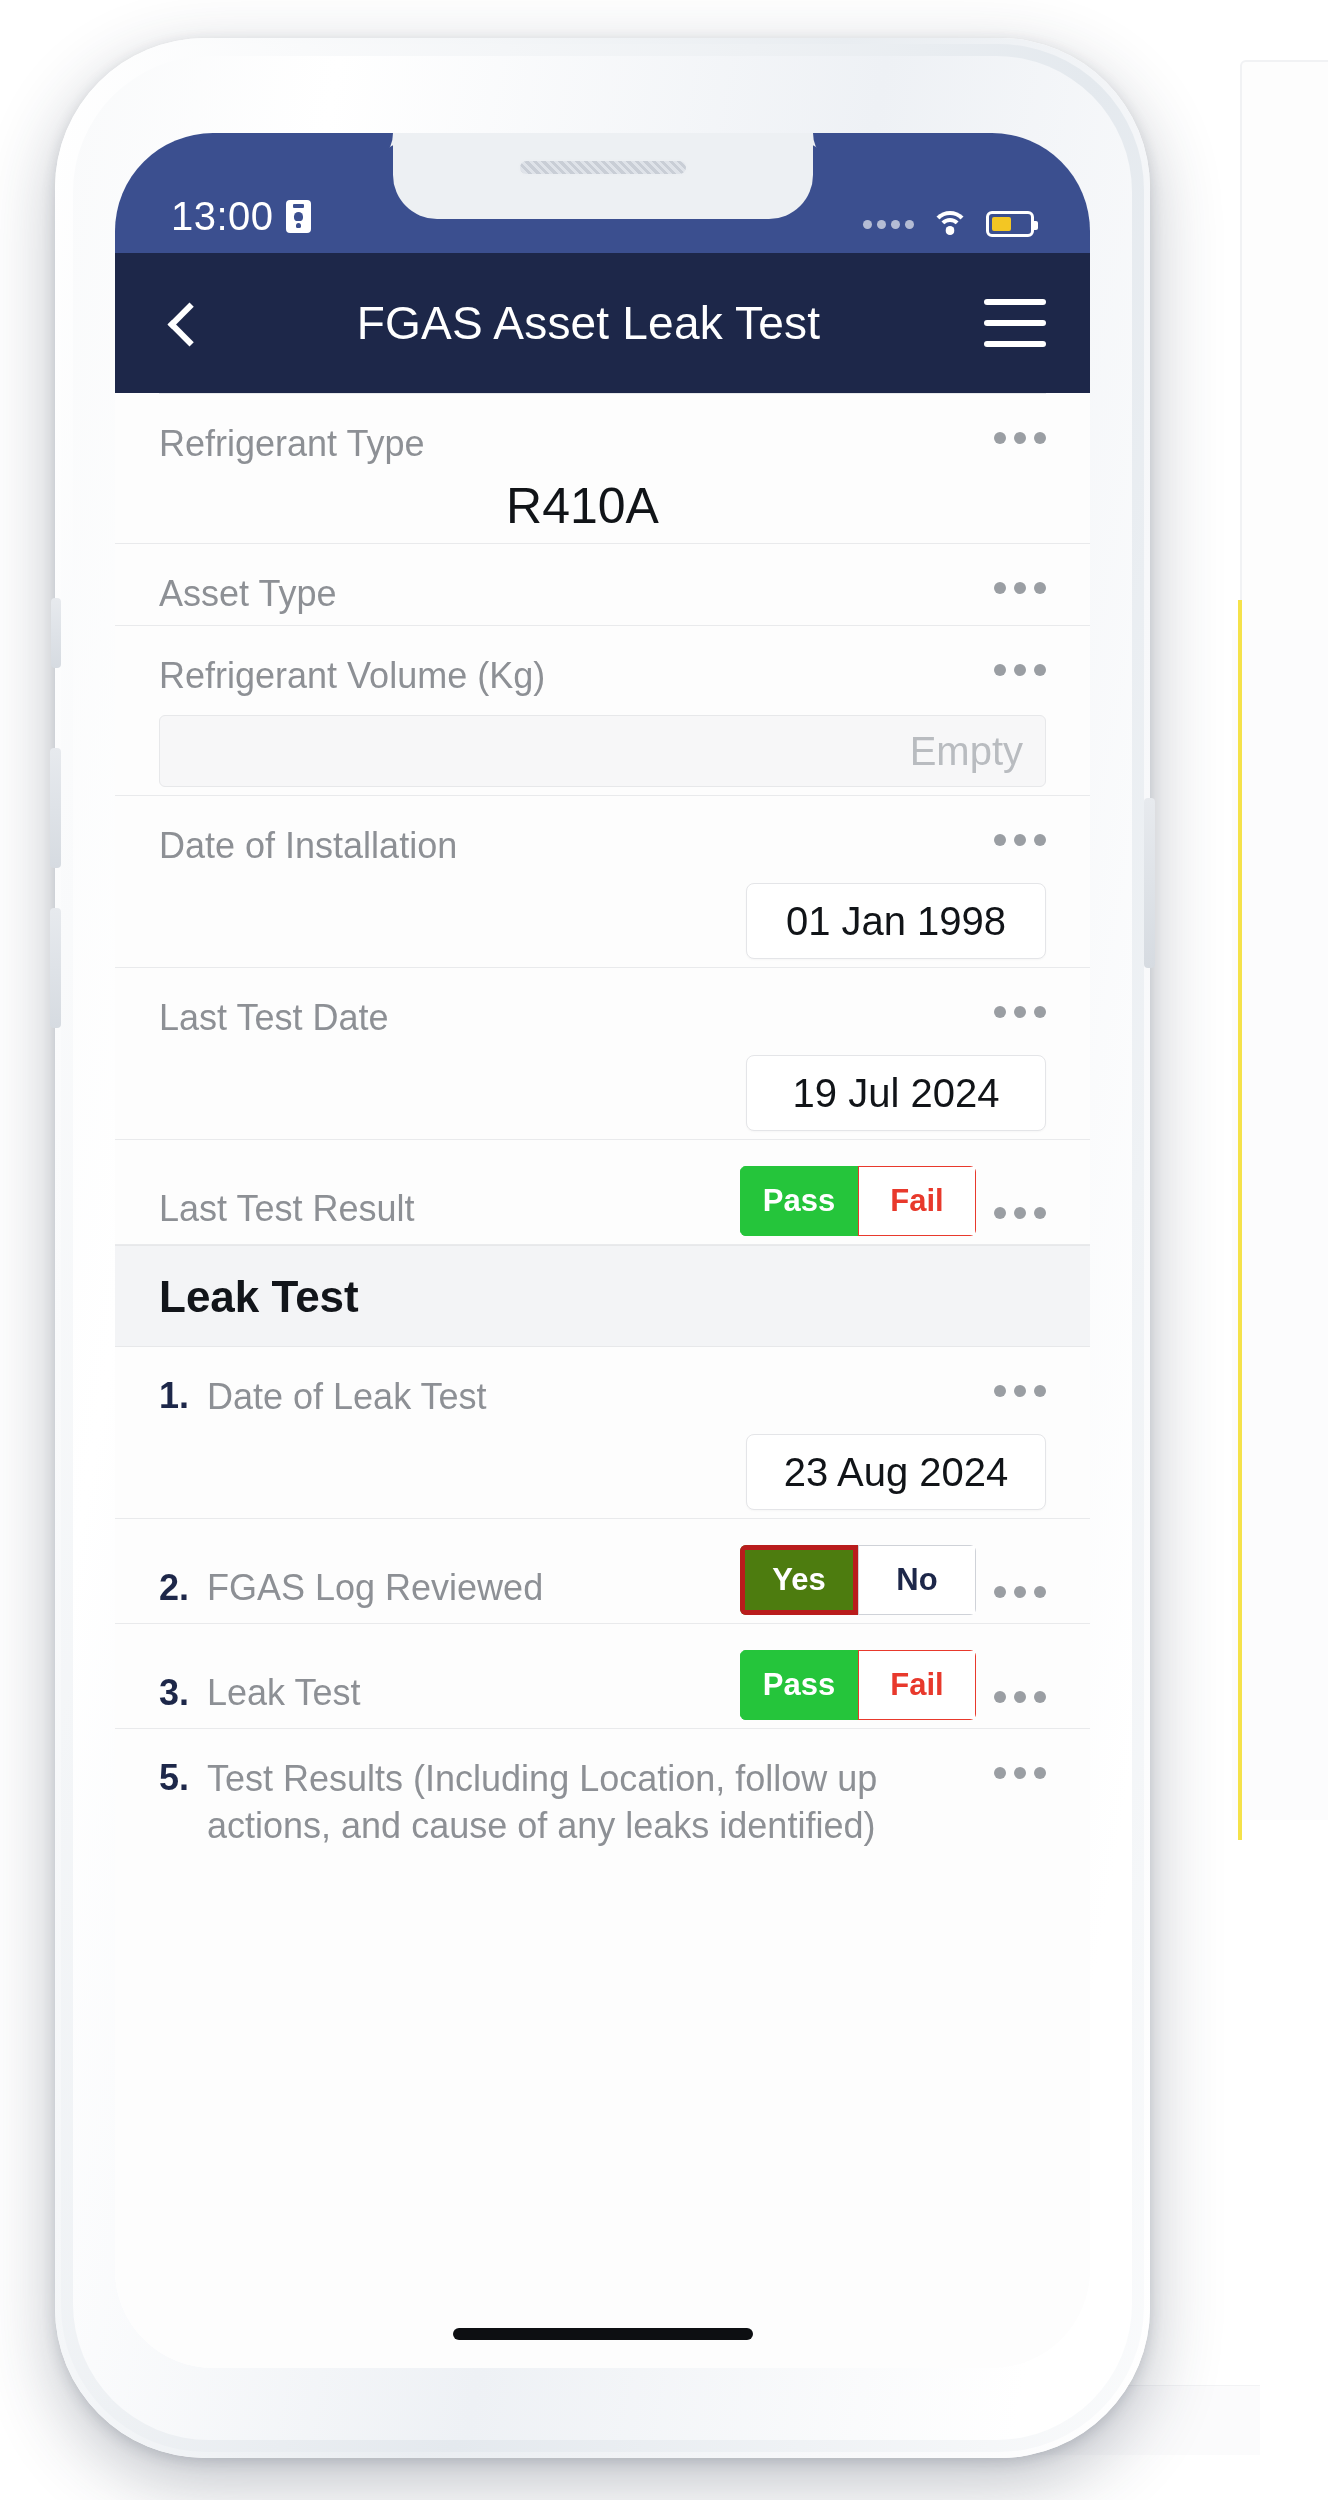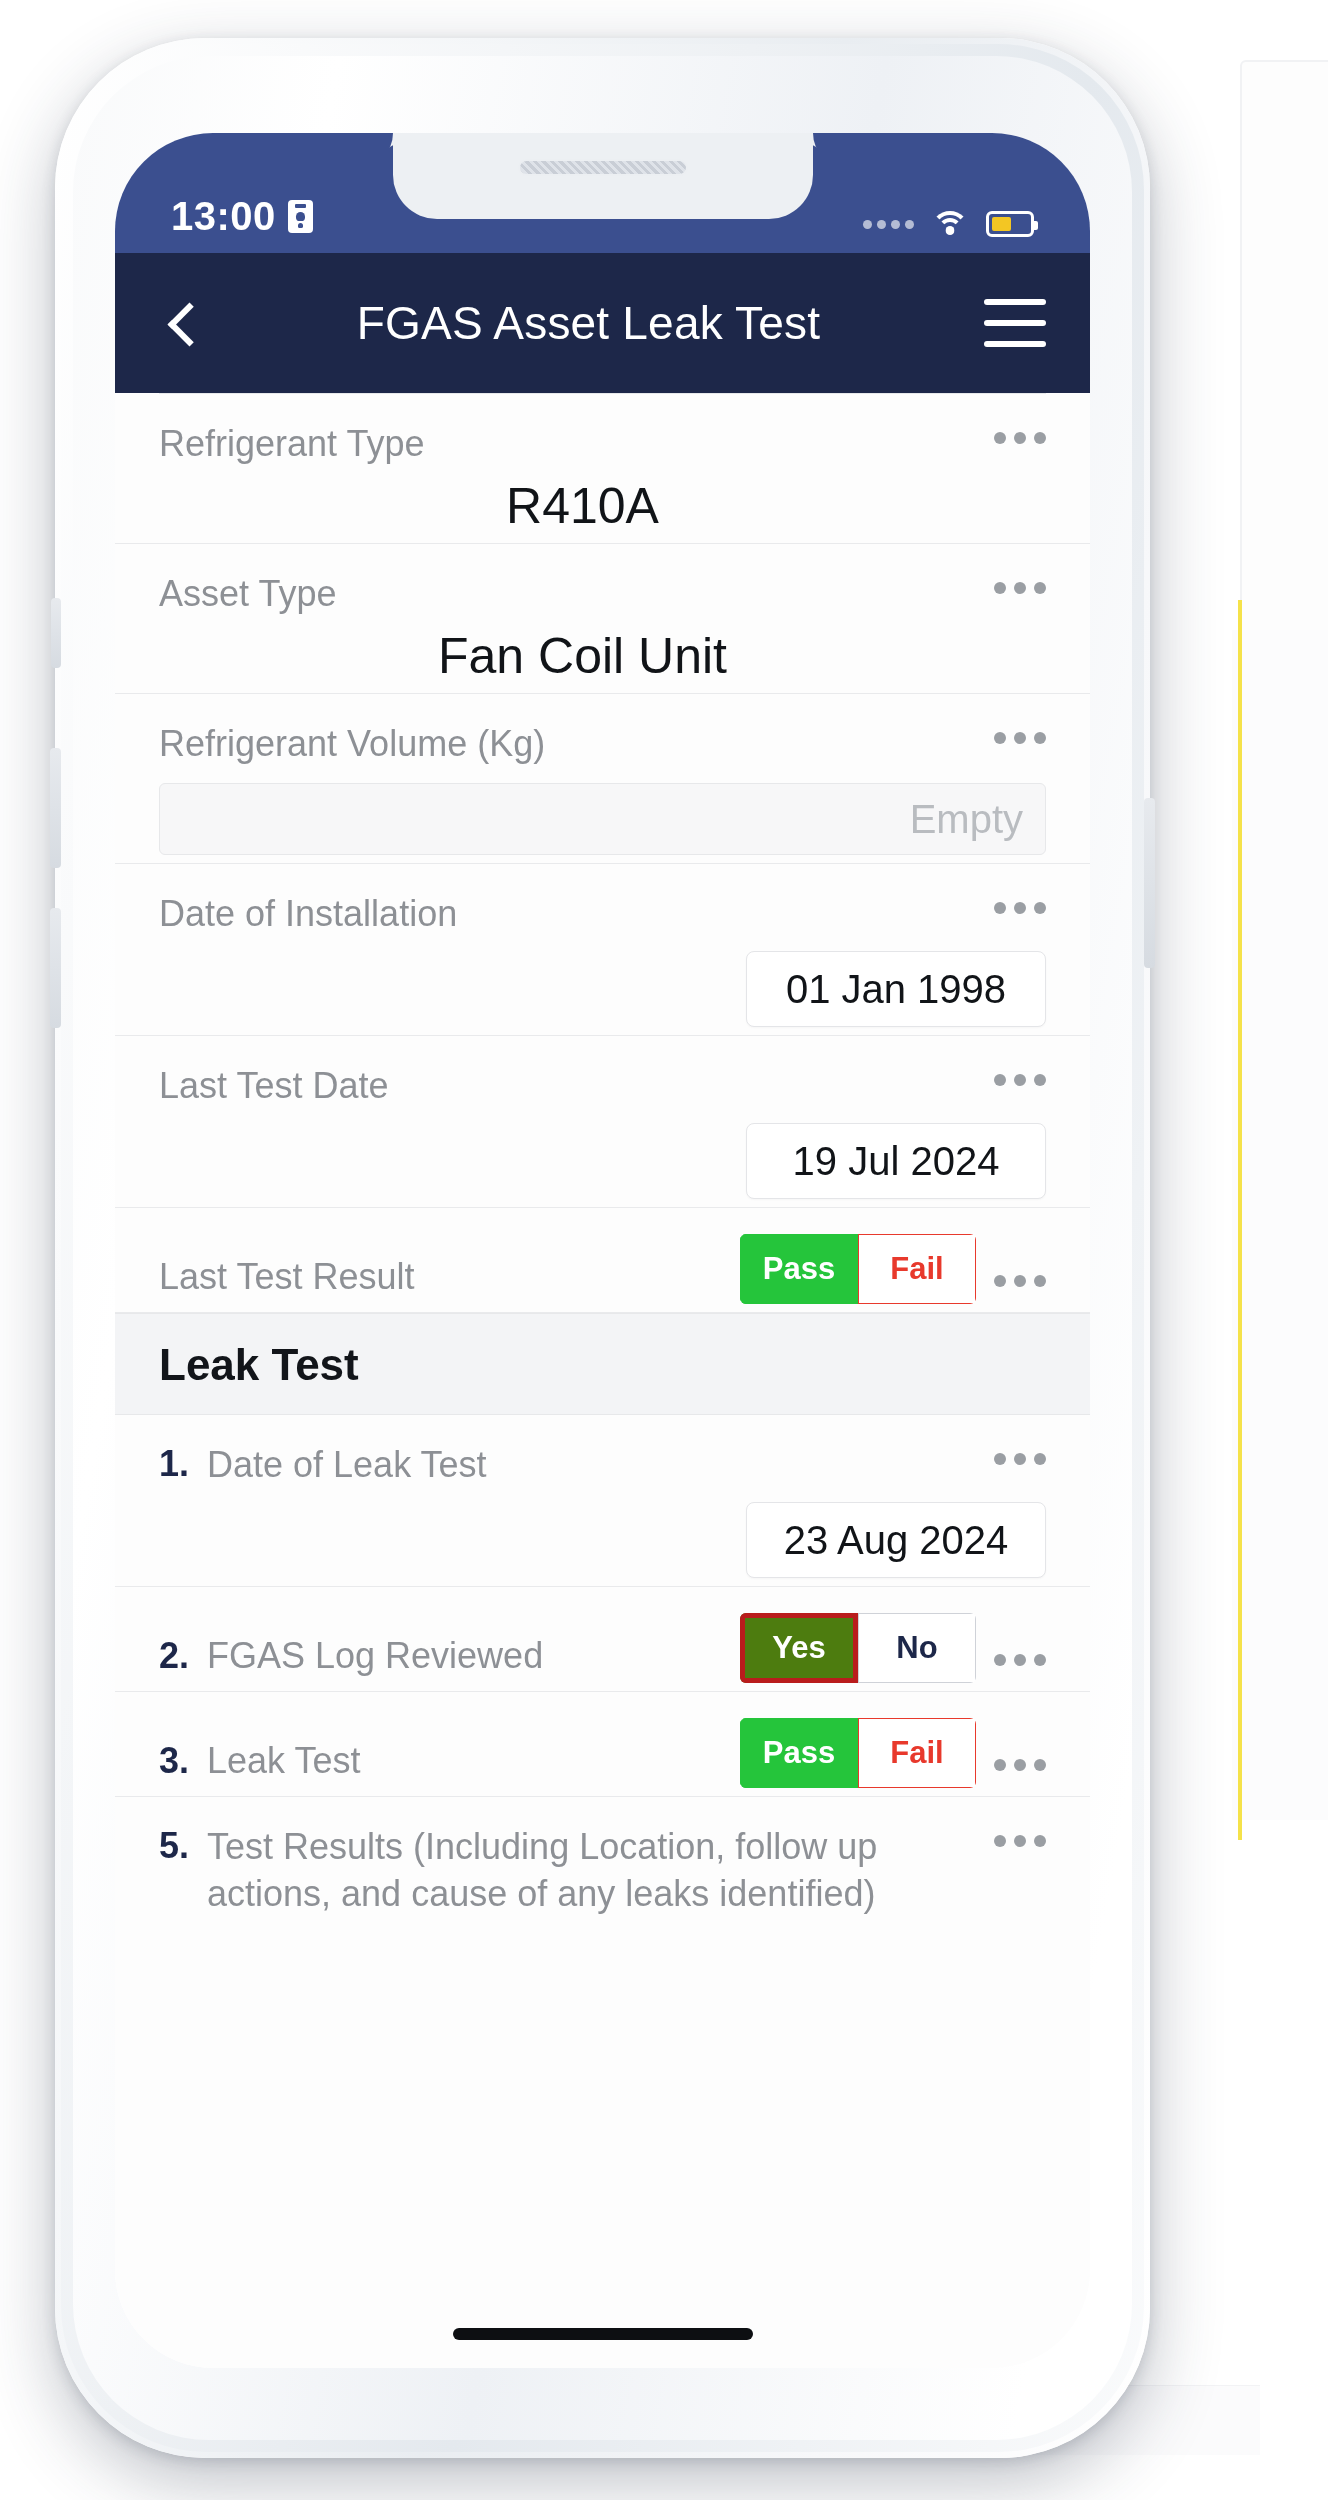--- a/index.html
+++ b/index.html
@@ -72,21 +72,21 @@
   
   .statusbar {
     position: relative;
     height: 120px;
     background: #3b4f8f;
     display: flex; align-items: flex-end;
     padding: 0 56px 14px 56px;
     color: #ffffff;
   }
   .sb-left { display:flex; align-items:center; gap:12px; }
-  .sb-time { font-size: 40px; font-weight: 700; letter-spacing: .5px; }
+  .sb-time { font-size: 40px; font-weight: 400; letter-spacing: .5px; }
   .sb-badge-icon {
     width: 25px; height: 33px; background:#ffffff; border-radius:4px;
     position: relative;
   }
   .sb-badge-icon::before{
     content:""; position:absolute; left:7px; top:4px; width:11px; height:4px;
     background:#3b4f8f; border-radius:1px;
   }
   .sb-badge-icon::after{
     content:""; position:absolute; left:8px; top:12px; width:9px; height:9px;
@@ -314,21 +314,20 @@
 
       <div class="row">
         <div class="row-head">
           <div class="row-label">Asset Type</div>
           <div class="kebab">
               <i></i>
               <i></i>
               <i></i>
             </div>
         </div>
-        <div class="row-value">Fan Coil Unit</div>
       </div>
 
       <div class="row">
         <div class="row-head">
           <div class="row-label">Refrigerant Volume (Kg)</div>
           <div class="kebab">
               <i></i>
               <i></i>
               <i></i>
             </div>

